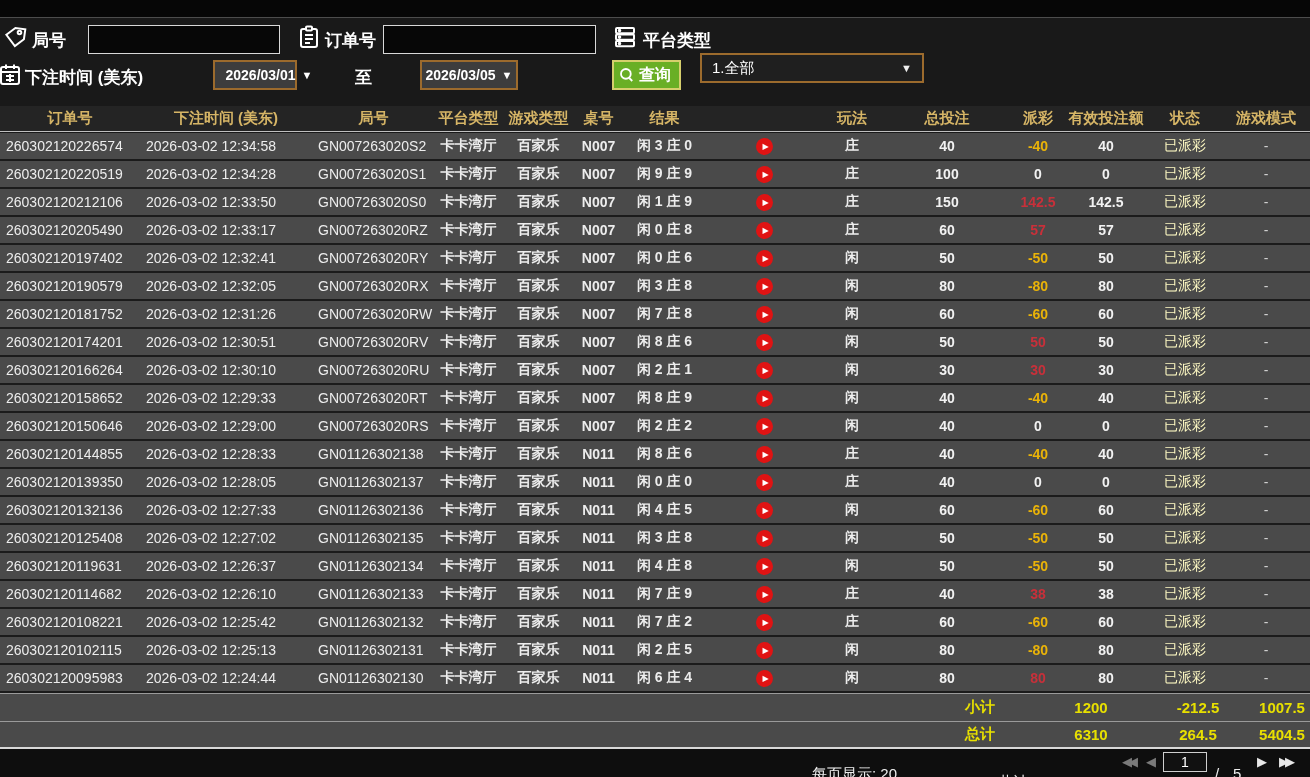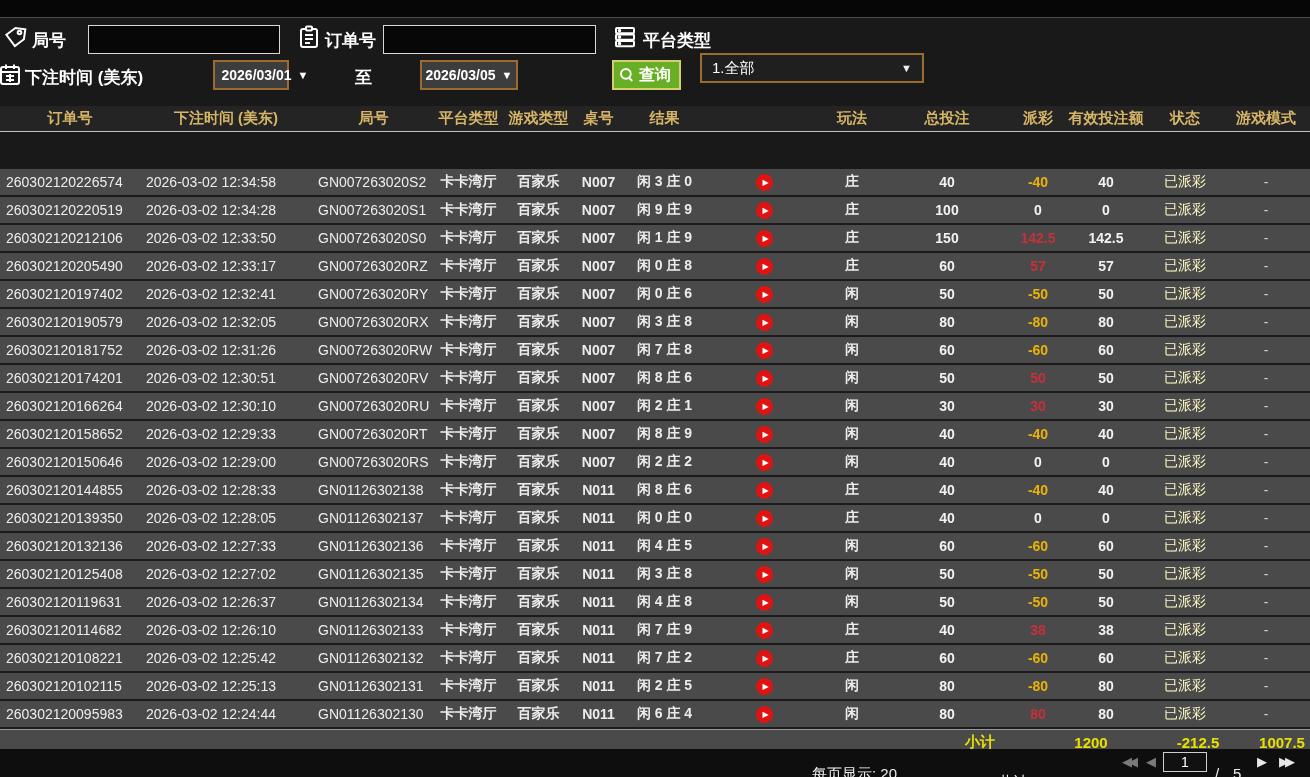--- a/index.html
+++ b/index.html
@@ -43,21 +43,21 @@
   
   .grid-row{
     display:grid;
     grid-template-columns:140px 172px 123px 67px 73px 47px 85px 115px 60px 130px 52px 84px 74px 88px;
     width:1310px;align-items:center;
   }
   .thead{
     position:absolute;left:0;top:106px;height:26px;background:#242424;
     border-bottom:1px solid #c0c0c0;color:#d6b566;font-weight:bold;font-size:15px;
   }
-  .tbody{position:absolute;left:0;top:133px;width:1310px;margin-top:36px;}
+  .tbody{position:absolute;left:0;top:133px;width:1310px;}
   .trow{height:28px;background:#4a4a4a;border-bottom:2px solid #1b1b1b;font-size:14px;}
   .cell{overflow:hidden;white-space:nowrap;text-align:center;}
   .cell.left{text-align:left;padding-left:6px;}
   .cell.b{font-weight:bold;}
   .cell.num{font-weight:bold;color:#f2f2f2;}
   .pay-pos{color:#c8303a;font-weight:bold;}
   .pay-neg{color:#eab308;font-weight:bold;}
   .pay-zero{color:#f2f2f2;font-weight:bold;}
   .status-green{color:#fef9c3;font-weight:normal;}
   .mode-dim{color:#cfcfcf;}
@@ -132,21 +132,21 @@
         <rect x="3" y="5" width="18" height="17" rx="2"></rect>
         <line x1="3" y1="10" x2="21" y2="10"></line>
         <line x1="8" y1="2.5" x2="8" y2="7"></line>
           <line x1="16" y1="2.5" x2="16" y2="7"></line>
         <line x1="8" y1="14" x2="16" y2="14"></line>
           <line x1="8" y1="18" x2="16" y2="18"></line>
         <line x1="12" y1="12" x2="12" y2="20"></line>
       </svg>
     </span>
     <span class="flabel" style="left:25px;top:47px;">下注时间 (美东)</span>
-    <div class="date-btn" style="left:213px;top:41px;width:76px;padding-left:28px;">
+    <div class="date-btn" style="left:213px;top:41px;width:84px;padding-left:28px;">
       <span>2026/03/01</span>
       <span class="caret">▼</span>
     </div>
     <span class="flabel" style="left:355px;top:47px;">至</span>
     <div class="date-btn" style="left:420px;top:41px;width:98px;">
       <span>2026/03/05</span>
       <span class="caret">▼</span>
     </div>
     <div class="search-btn" style="left:612px;top:41px;">
       <svg viewBox="0 0 24 24" fill="none" stroke="#fff" stroke-width="2.4">
@@ -544,20 +544,36 @@
         <div class="cell "></div>
         <div class="cell "></div>
         <div class="cell "></div>
         <div class="cell ">小计</div>
         <div class="cell ">1200</div>
         <div class="cell ">-212.5</div>
         <div class="cell ">1007.5</div>
         <div class="cell "></div>
         <div class="cell "></div>
       </div>
+      <div class="sumrow grid-row">
+        <div class="cell "></div>
+        <div class="cell "></div>
+        <div class="cell "></div>
+        <div class="cell "></div>
+        <div class="cell "></div>
+        <div class="cell "></div>
+        <div class="cell "></div>
+        <div class="cell "></div>
+        <div class="cell ">总计</div>
+        <div class="cell ">6310</div>
+        <div class="cell ">264.5</div>
+        <div class="cell ">5404.5</div>
+        <div class="cell "></div>
+        <div class="cell "></div>
+      </div>
     </div>
 
   <div class="foot">
     <span class="fitem" style="left:812px;">每页显示: 20</span>
     <span class="fitem" style="left:998px;margin-top:8px;">共计: 92</span>
     <span class="pg-arrow pg-dis" style="left:1122px;">◀◀</span>
     <span class="pg-arrow pg-dis" style="left:1146px;letter-spacing:0;">◀</span>
     <input class="pg-input" style="left: 1163px;" value="1">
     <span class="fitem" style="left:1215px;">/</span>
     <span class="fitem" style="left:1233px;">5</span>

